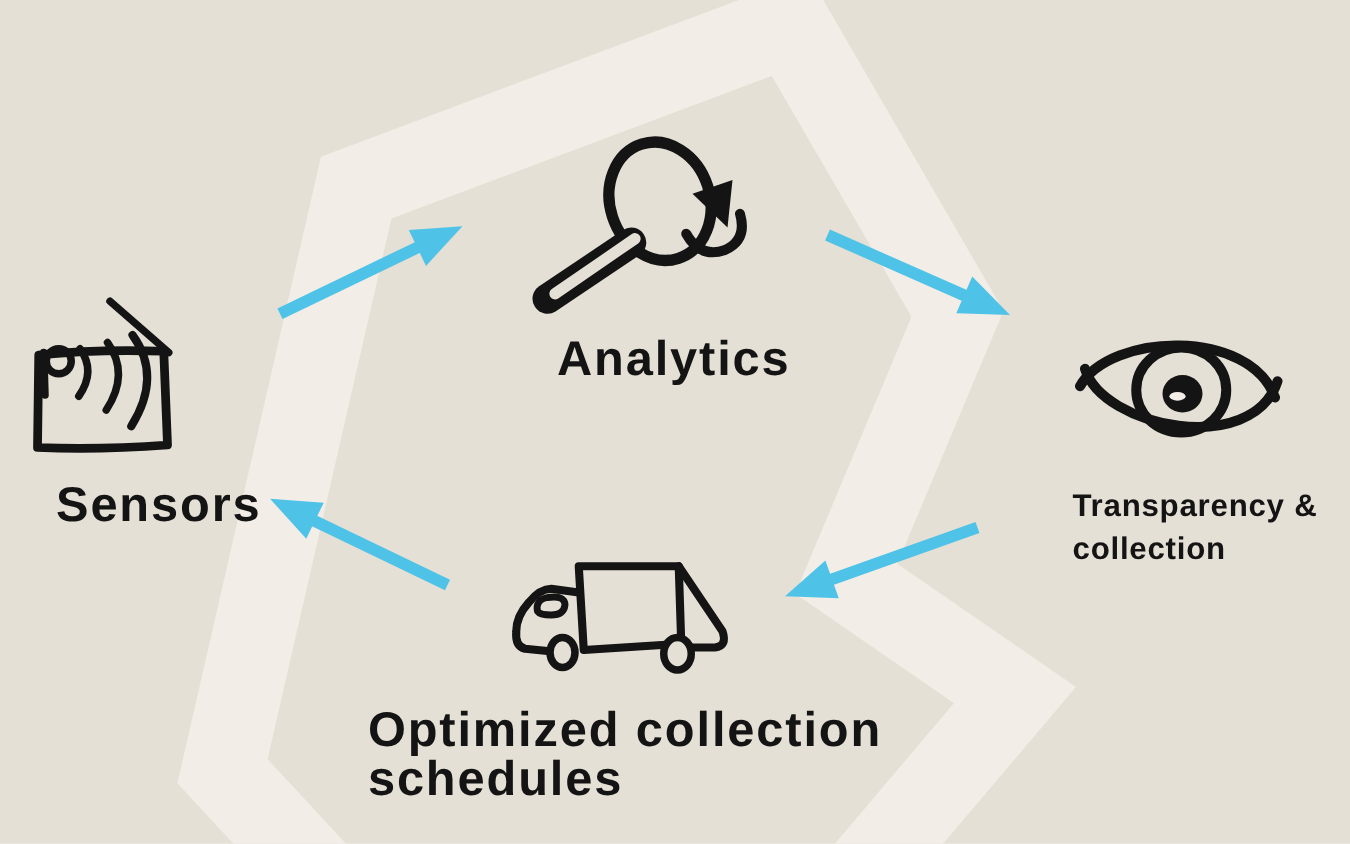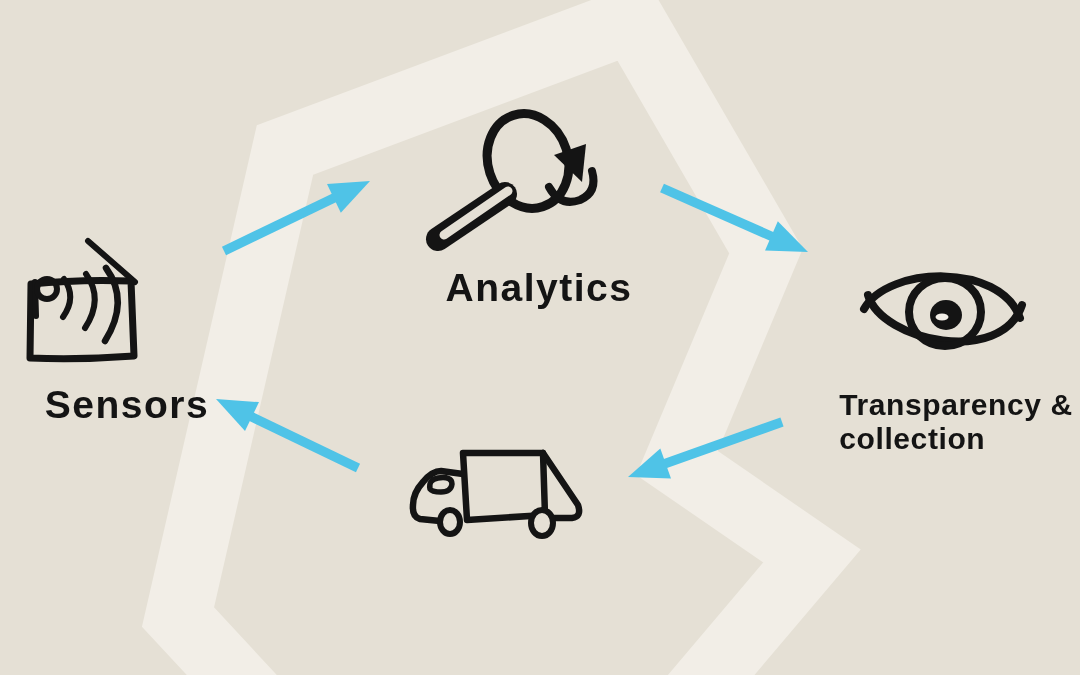--- a/index.html
+++ b/index.html
@@ -23,21 +23,21 @@
   
   .label{
     position:absolute;
     transform:translateX(-50%);
     text-align:left;
     color:var(--ink,#141414);
     font-weight:700;
     white-space:nowrap;
   }
   .label-lg{font-size:39px;letter-spacing:1.5px;line-height:39px;}
-  .label-md{font-size:30px;letter-spacing:0.6px;line-height:34px;}
+  .label-md{font-size:25px;letter-spacing:0.6px;line-height:34px;}
 </style>
 </head>
 <body>
 
 <div class="stage">
 
   <svg class="layer" width="1080" height="675" viewBox="0 0 1080 675">
 
     <path class="wm" d="M255,700 L178,617 L285,150 L632,20 L766,251 L677,463 L812,556 L690,700"></path>
 
@@ -96,14 +96,18 @@
 
   <div class="label label-lg" style="left:115px;top:385px;margin-left:12px;">Sensors</div>
 
   <div class="label label-lg" style="left:539px;top:268px;">Analytics</div>
 
   <div class="label label-md" style="left:956px;top:388px;">
     <div>Transparency &amp;</div>
     <div>collection</div>
   </div>
 
+  <div class="label label-lg" style="left:500px;top:565px;">
+    <div>Optimized collection</div>
+    <div>schedules</div>
+  </div>
 
 </div>
 
 </body></html>

